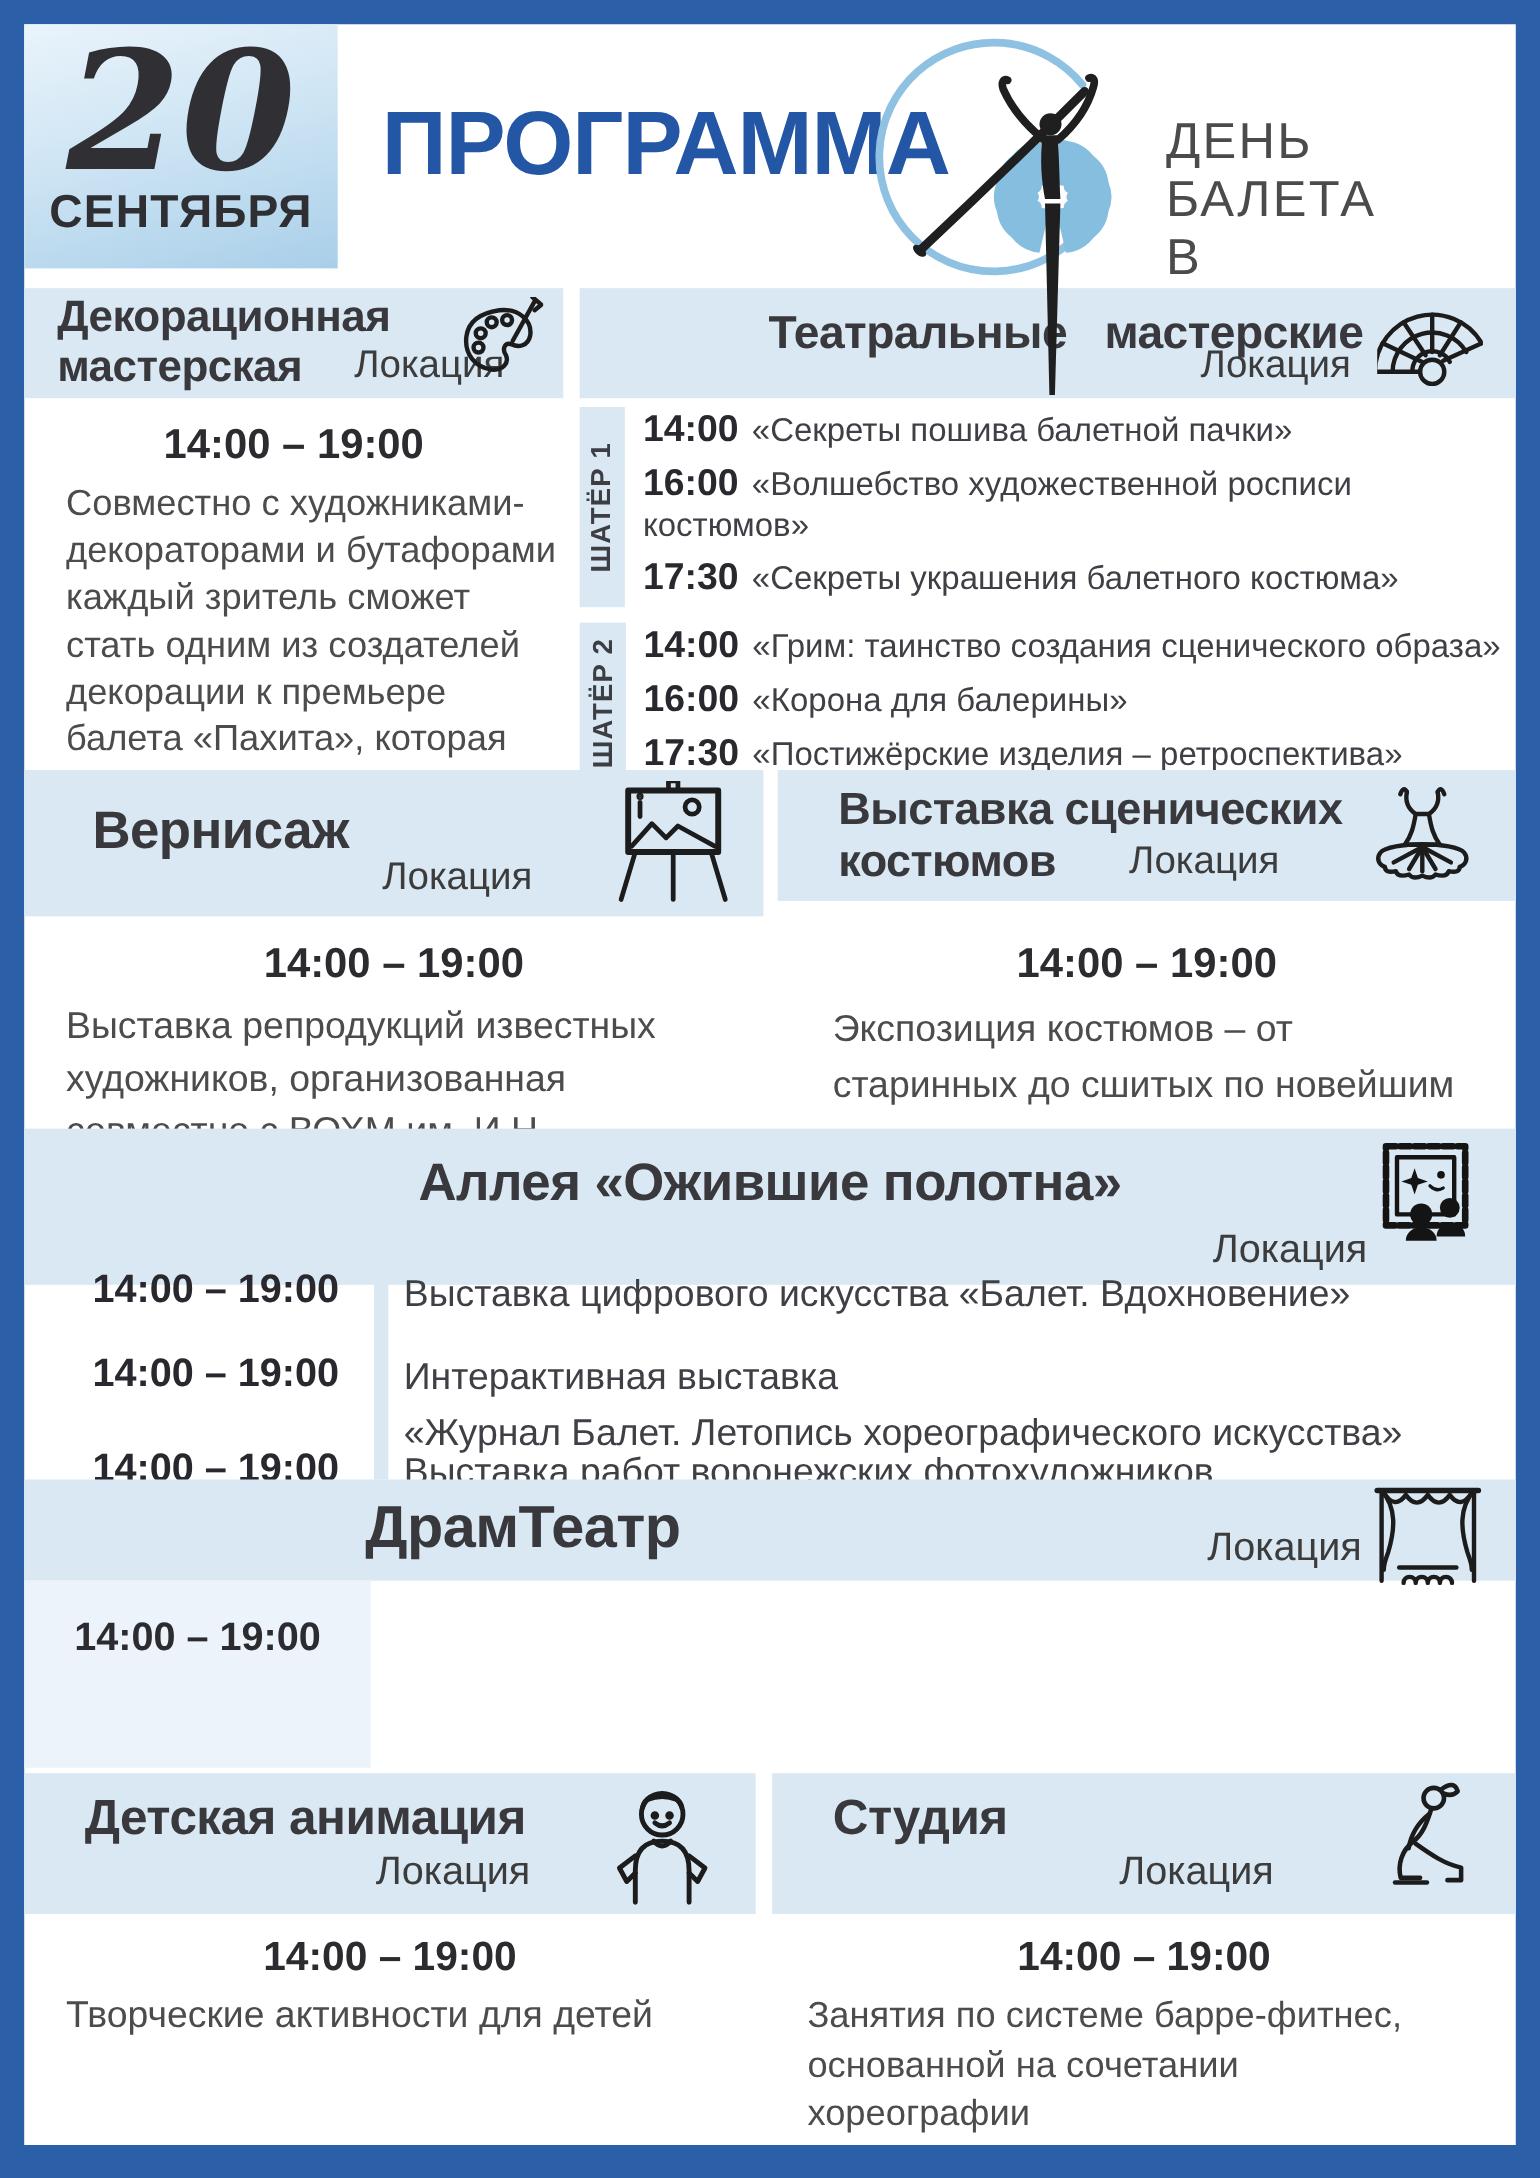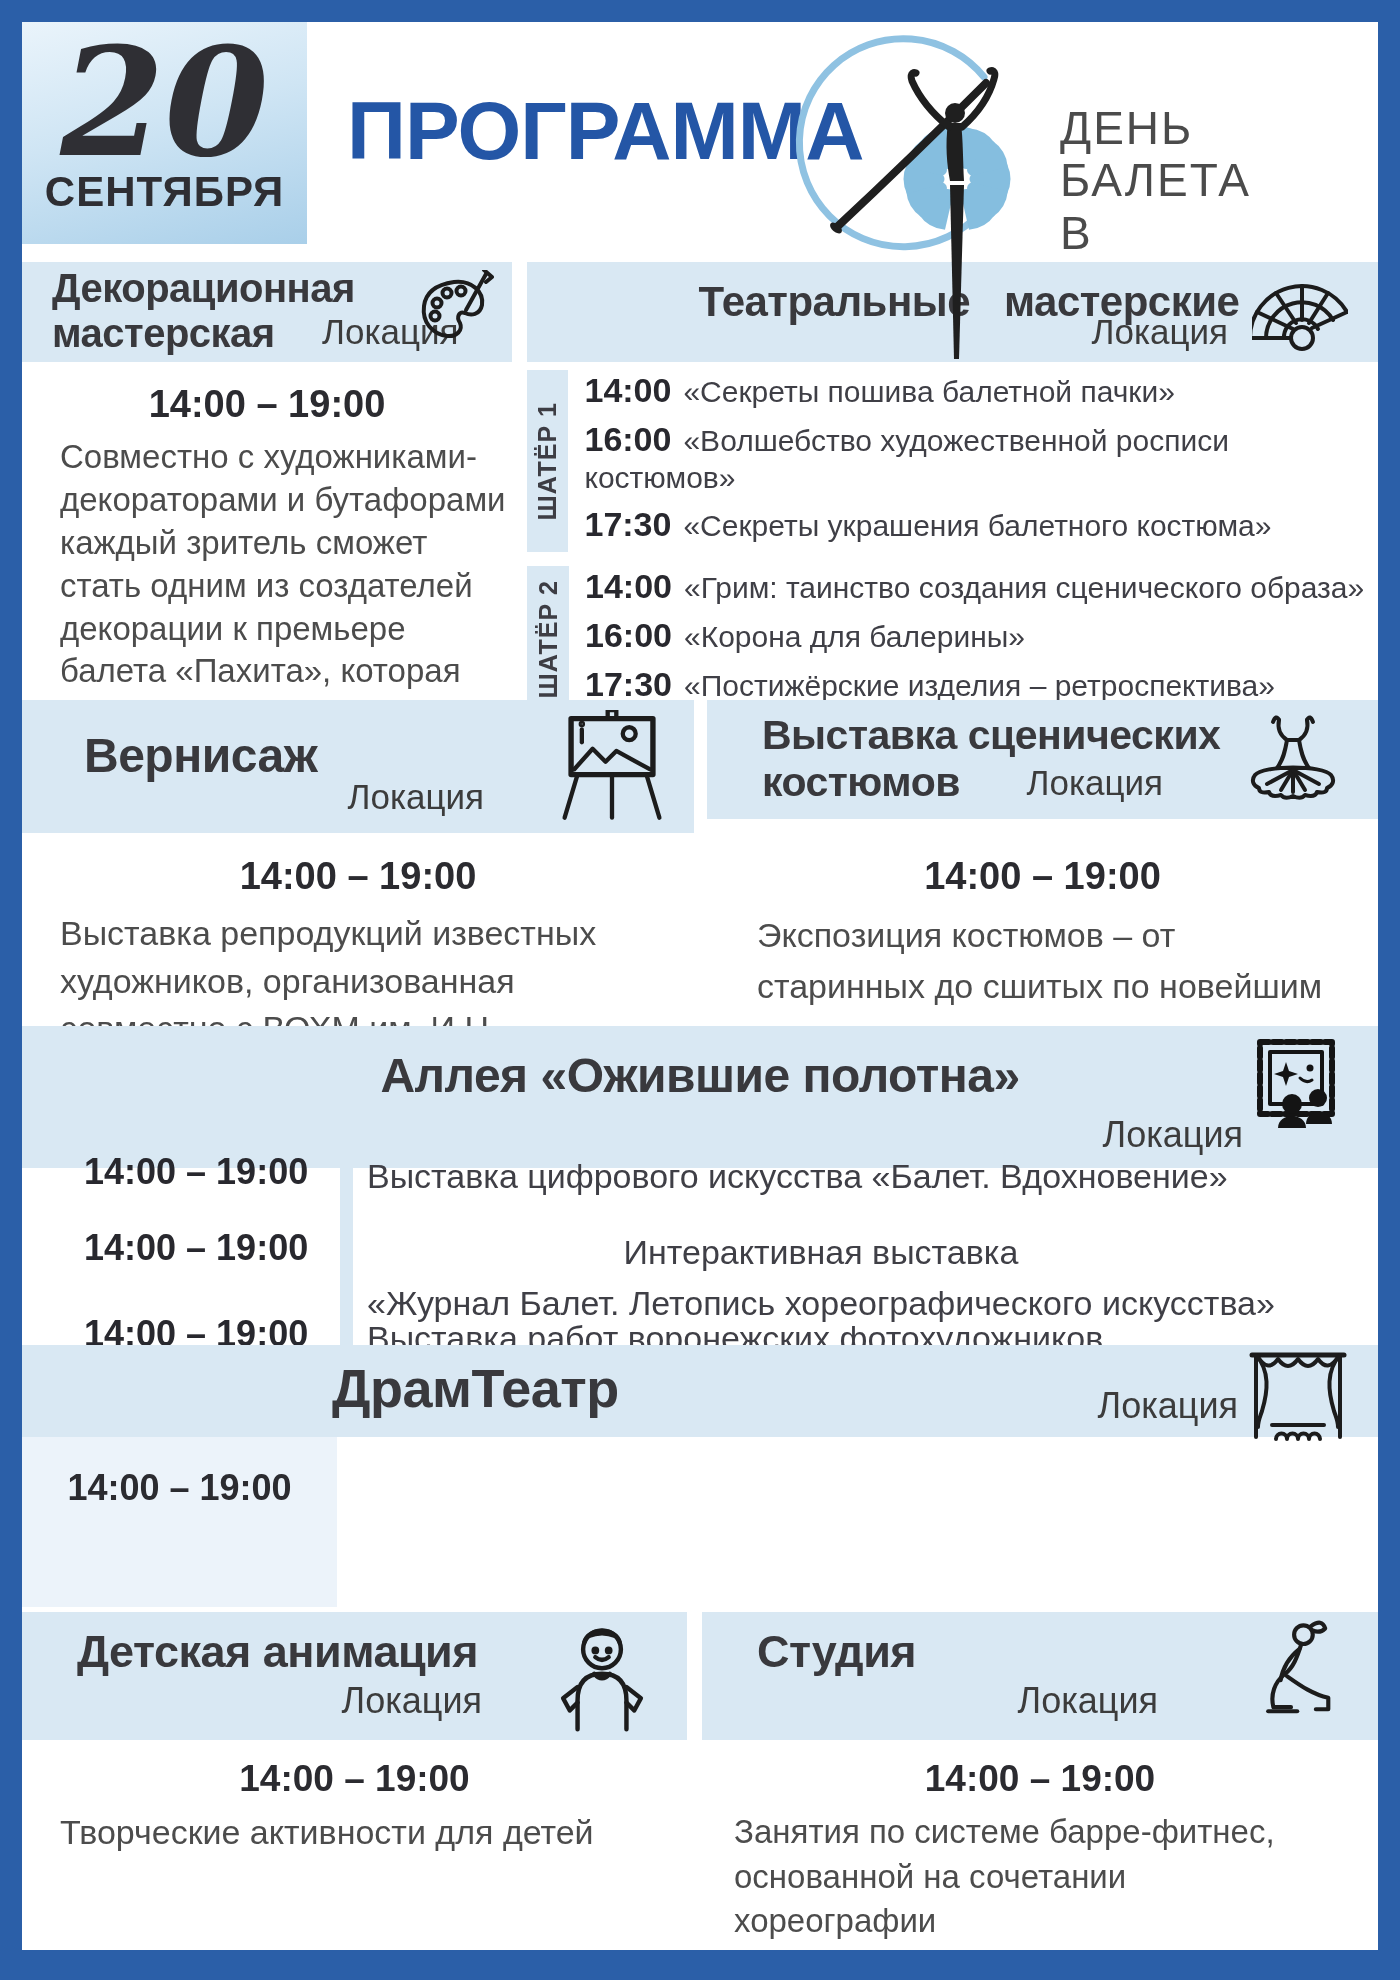--- a/index.html
+++ b/index.html
@@ -72,21 +72,21 @@
   
   .band-alley{left:0;top:978px;right:0;height:142px;margin-top:26px;}
   .alley-title{position:absolute;left:0;right:0;top:22px;text-align:center;font-size:48px;}
   .loc-alley{right:135px;bottom:12px;font-size:36px;}
   .icon-canvas{position:absolute;right:28px;top:10px;}
   .body-alley{position:absolute;left:0;top:1093px;right:0;height:230px;}
   .alley-divider{position:absolute;left:318px;top:0;width:13px;height:230px;background:#d9e8f3;}
   .alley-row{position:absolute;left:0;right:0;}
   .alley-time{position:absolute;left:62px;top:0;font-size:36px;font-weight:bold;color:#28282e;}
   .alley-text{position:absolute;left:345px;top:0;font-size:34px;color:#3f3f46;
-      line-height:1.5;white-space:pre-line;text-align:center;}
+      line-height:1.5;white-space:pre-line;}
   .ar1{top:36px;} .ar2{top:112px;} .ar3{top:198px;}
 
   
   .band-dram{left:0;top:1323px;right:0;height:92px;}
   .dram-title{position:absolute;left:310px;top:12px;font-size:54px;}
   .loc-dram{right:140px;bottom:10px;font-size:36px;}
   .icon-stage{position:absolute;right:30px;top:4px;z-index:2;}
   .body-dram{position:absolute;left:0;top:1415px;right:0;height:175px;}
   .dram-time-panel{position:absolute;left:0;top:0;width:315px;height:170px;background:#ecf3fa;}
   .dram-time{ text-align:center;font-size:36px;padding-top:30px;}

